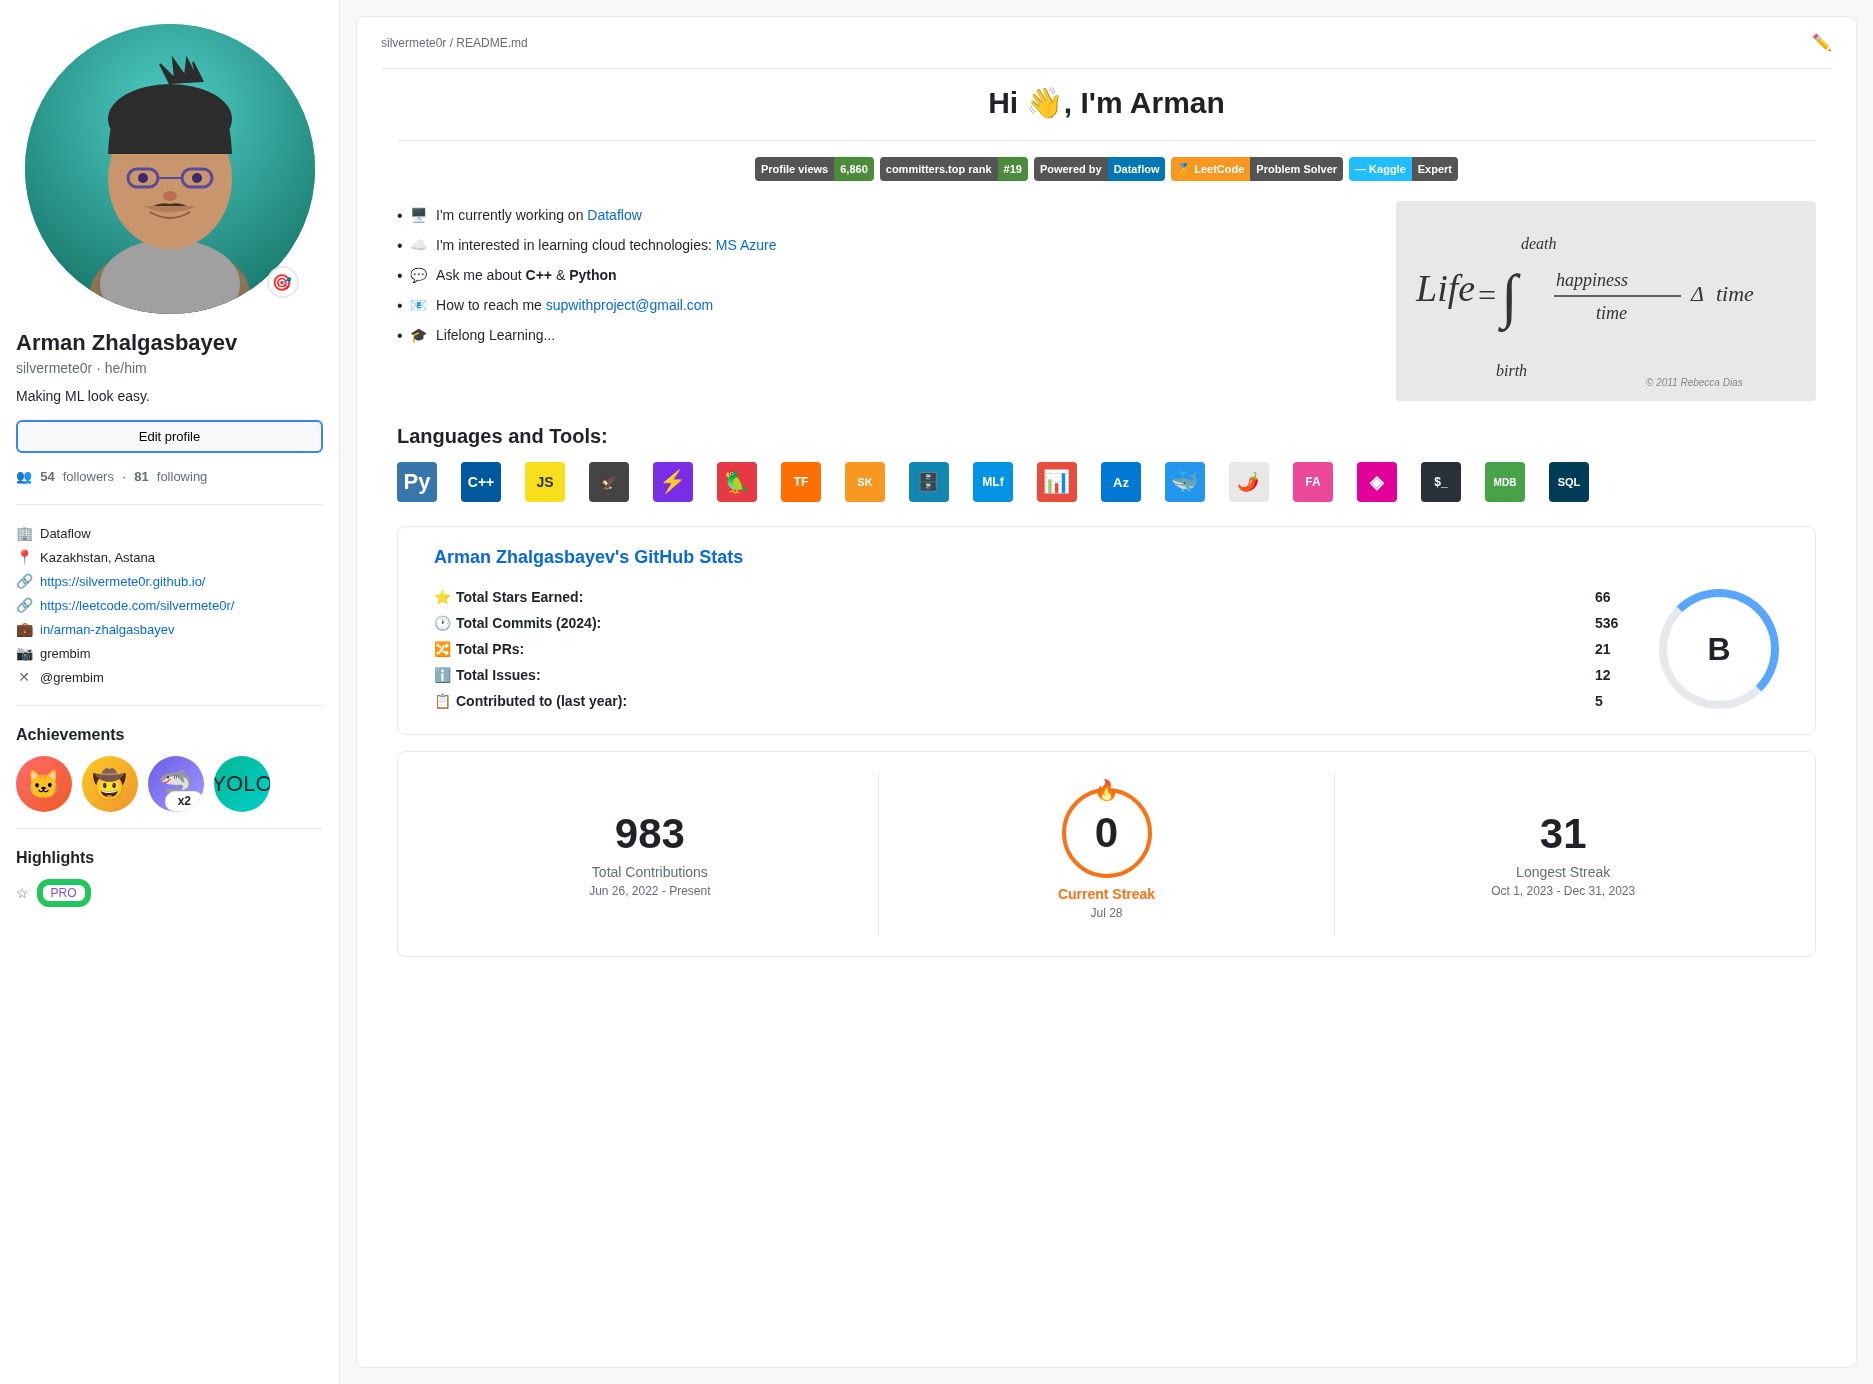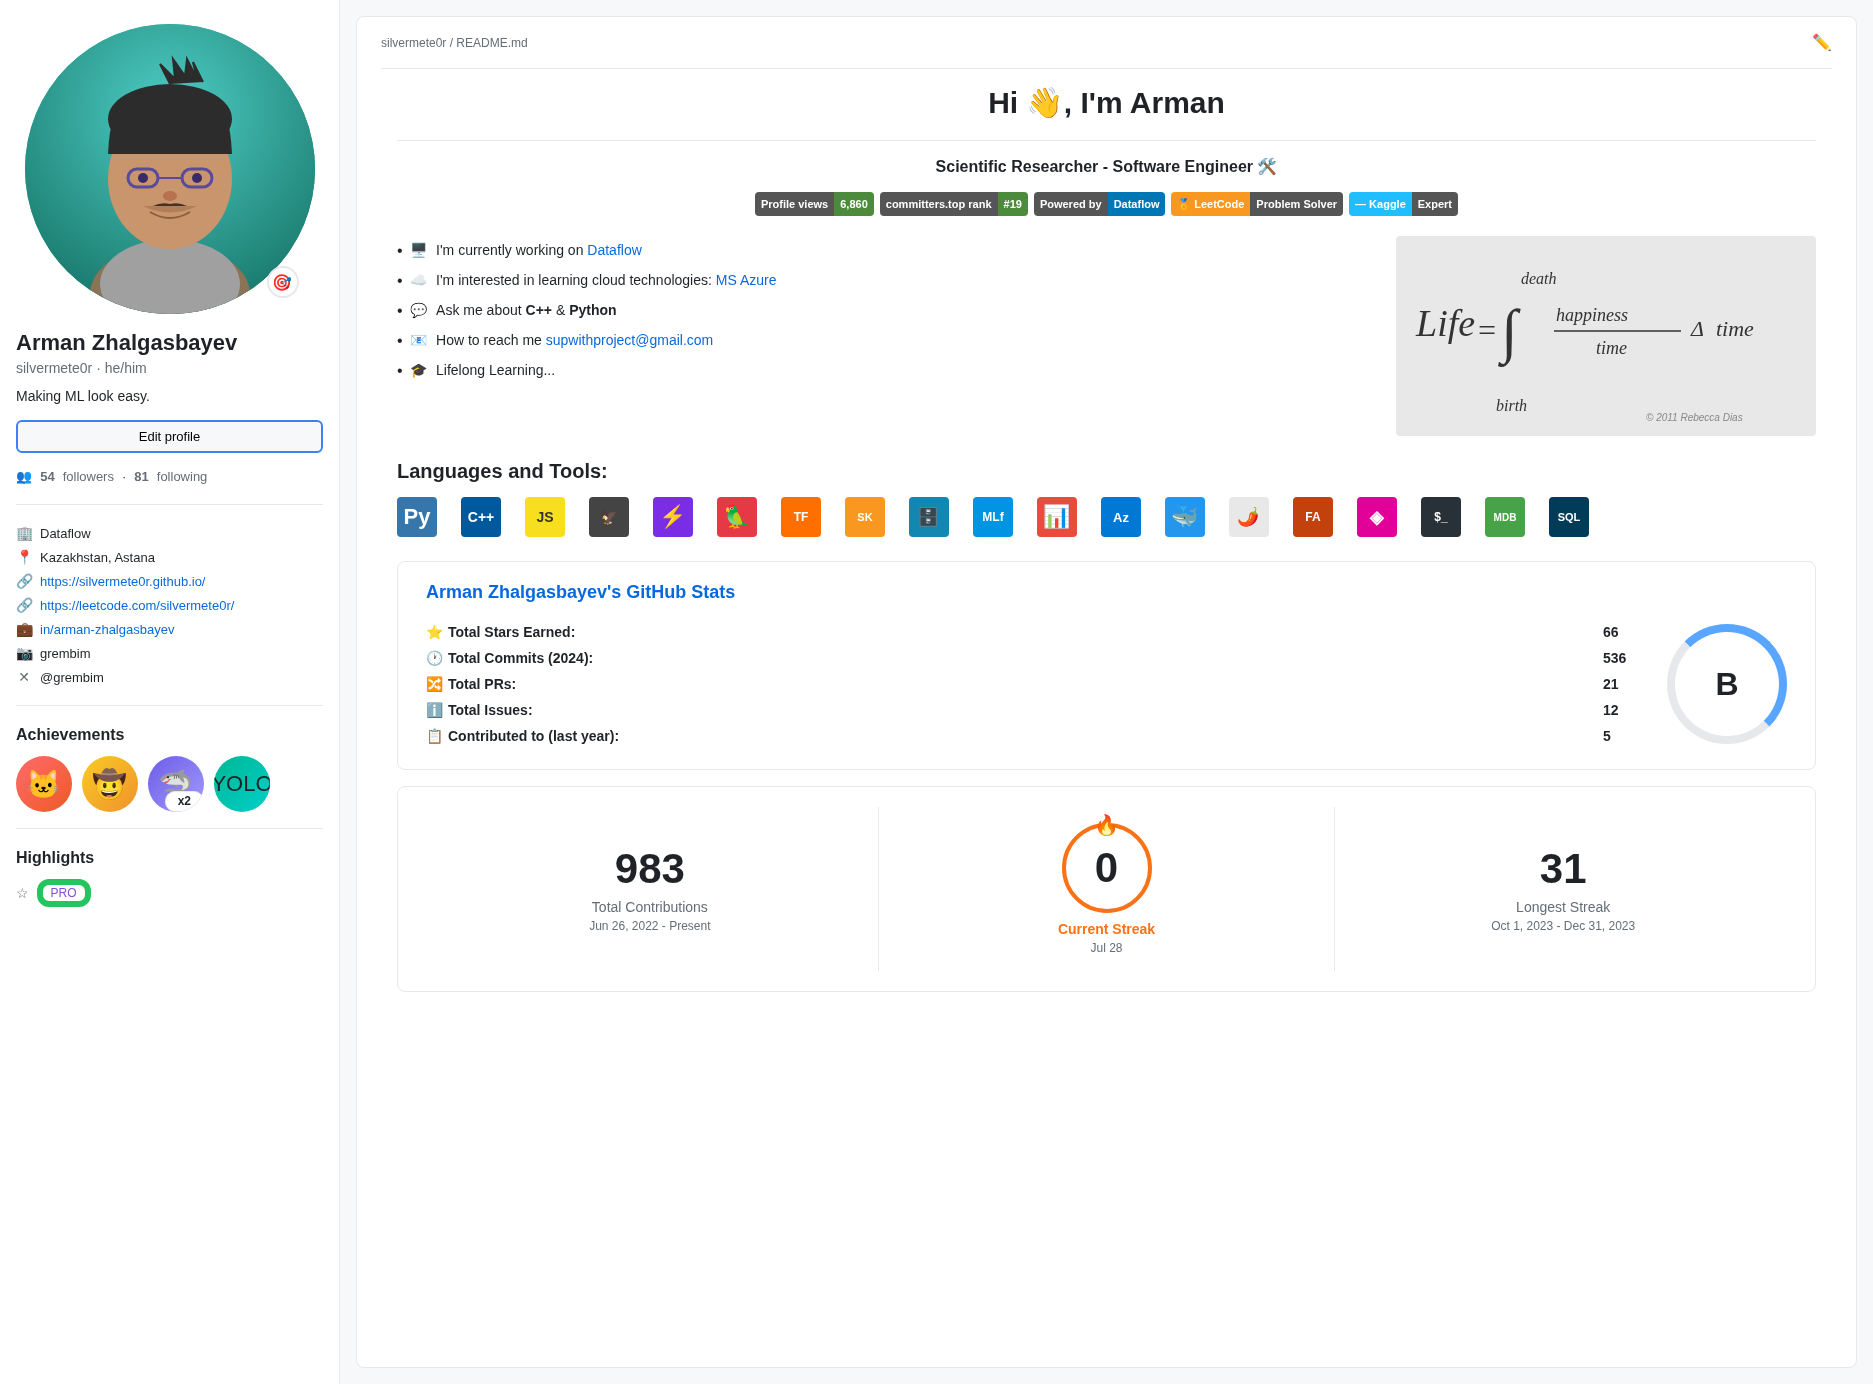--- a/index.html
+++ b/index.html
@@ -305,21 +305,21 @@
       align-items: center;
       justify-content: center;
       font-size: 22px;
       font-weight: 700;
     }
 
     
     .stats-card {
       border: 1px solid #e6e8eb;
       border-radius: 8px;
-      padding: 20px 28px;
+      padding: 20px 36px;
       margin-bottom: 16px;
     }
     .stats-card-title {
       font-size: 18px;
       font-weight: 700;
       color: #0969da;
       margin-bottom: 16px;
     }
     .stats-inner {
       display: flex;
@@ -593,21 +593,20 @@
     <span class="edit-icon">✏️</span>
   </div>
 
   <hr class="readme-hr">
 
   <div class="readme-content">
     <h1 class="main-heading">Hi 👋, I'm Arman</h1>
 
     <hr class="readme-hr">
 
-    <p class="sub-heading">Scientific Researcher - Software Engineer 🛠️</p>
 
     <div class="badges-row">
       <div class="badge">
         <span class="badge-left" style="background:#555;">Profile views</span>
         <span class="badge-right" style="background:#4c8a3c;">6,860</span>
       </div>
       <div class="badge">
         <span class="badge-left" style="background:#555;">committers.top rank</span>
         <span class="badge-right" style="background:#4c8a3c;">#19</span>
       </div>
@@ -682,21 +681,21 @@
         <div class="tool-icon tool-lightning">⚡</div>
         <div class="tool-icon tool-pycaret">🦜</div>
         <div class="tool-icon" style="background:#ff6f00;color:#fff;font-size:12px;font-weight:700;">TF</div>
         <div class="tool-icon" style="background:#f89820;color:#fff;font-size:11px;font-weight:700;">SK</div>
         <div class="tool-icon" style="background:#1287b1;color:#fff;font-size:18px;">🗄️</div>
         <div class="tool-icon" style="background:#0194e2;color:#fff;font-size:12px;font-weight:700;">MLf</div>
         <div class="tool-icon" style="background:#e74c3c;color:#fff;">📊</div>
         <div class="tool-icon" style="background:#0078d4;color:#fff;font-size:13px;font-weight:700;">Az</div>
         <div class="tool-icon" style="background:#2496ed;color:#fff;">🐳</div>
         <div class="tool-icon" style="background:#e8e8e8;color:#333;font-size:18px;">🌶️</div>
-        <div class="tool-icon" style="background:#c2410c;color:#fff;font-size:12px;font-weight:700;">FA</div>
+        <div class="tool-icon" style="background:#ec4899;color:#fff;font-size:12px;font-weight:700;">FA</div>
         <div class="tool-icon" style="background:#e10098;color:#fff;font-size:18px;font-weight:700;">◈</div>
         <div class="tool-icon" style="background:#293138;color:#fff;font-size:12px;">$_</div>
         <div class="tool-icon" style="background:#47a248;color:#fff;font-size:10px;font-weight:700;">MDB</div>
         <div class="tool-icon" style="background:#003b57;color:#fff;font-size:11px;font-weight:700;">SQL</div>
       </div>
     </div>
 
     <div class="stats-card">
       <div class="stats-card-title">Arman Zhalgasbayev's GitHub Stats</div>
       <div class="stats-inner">

